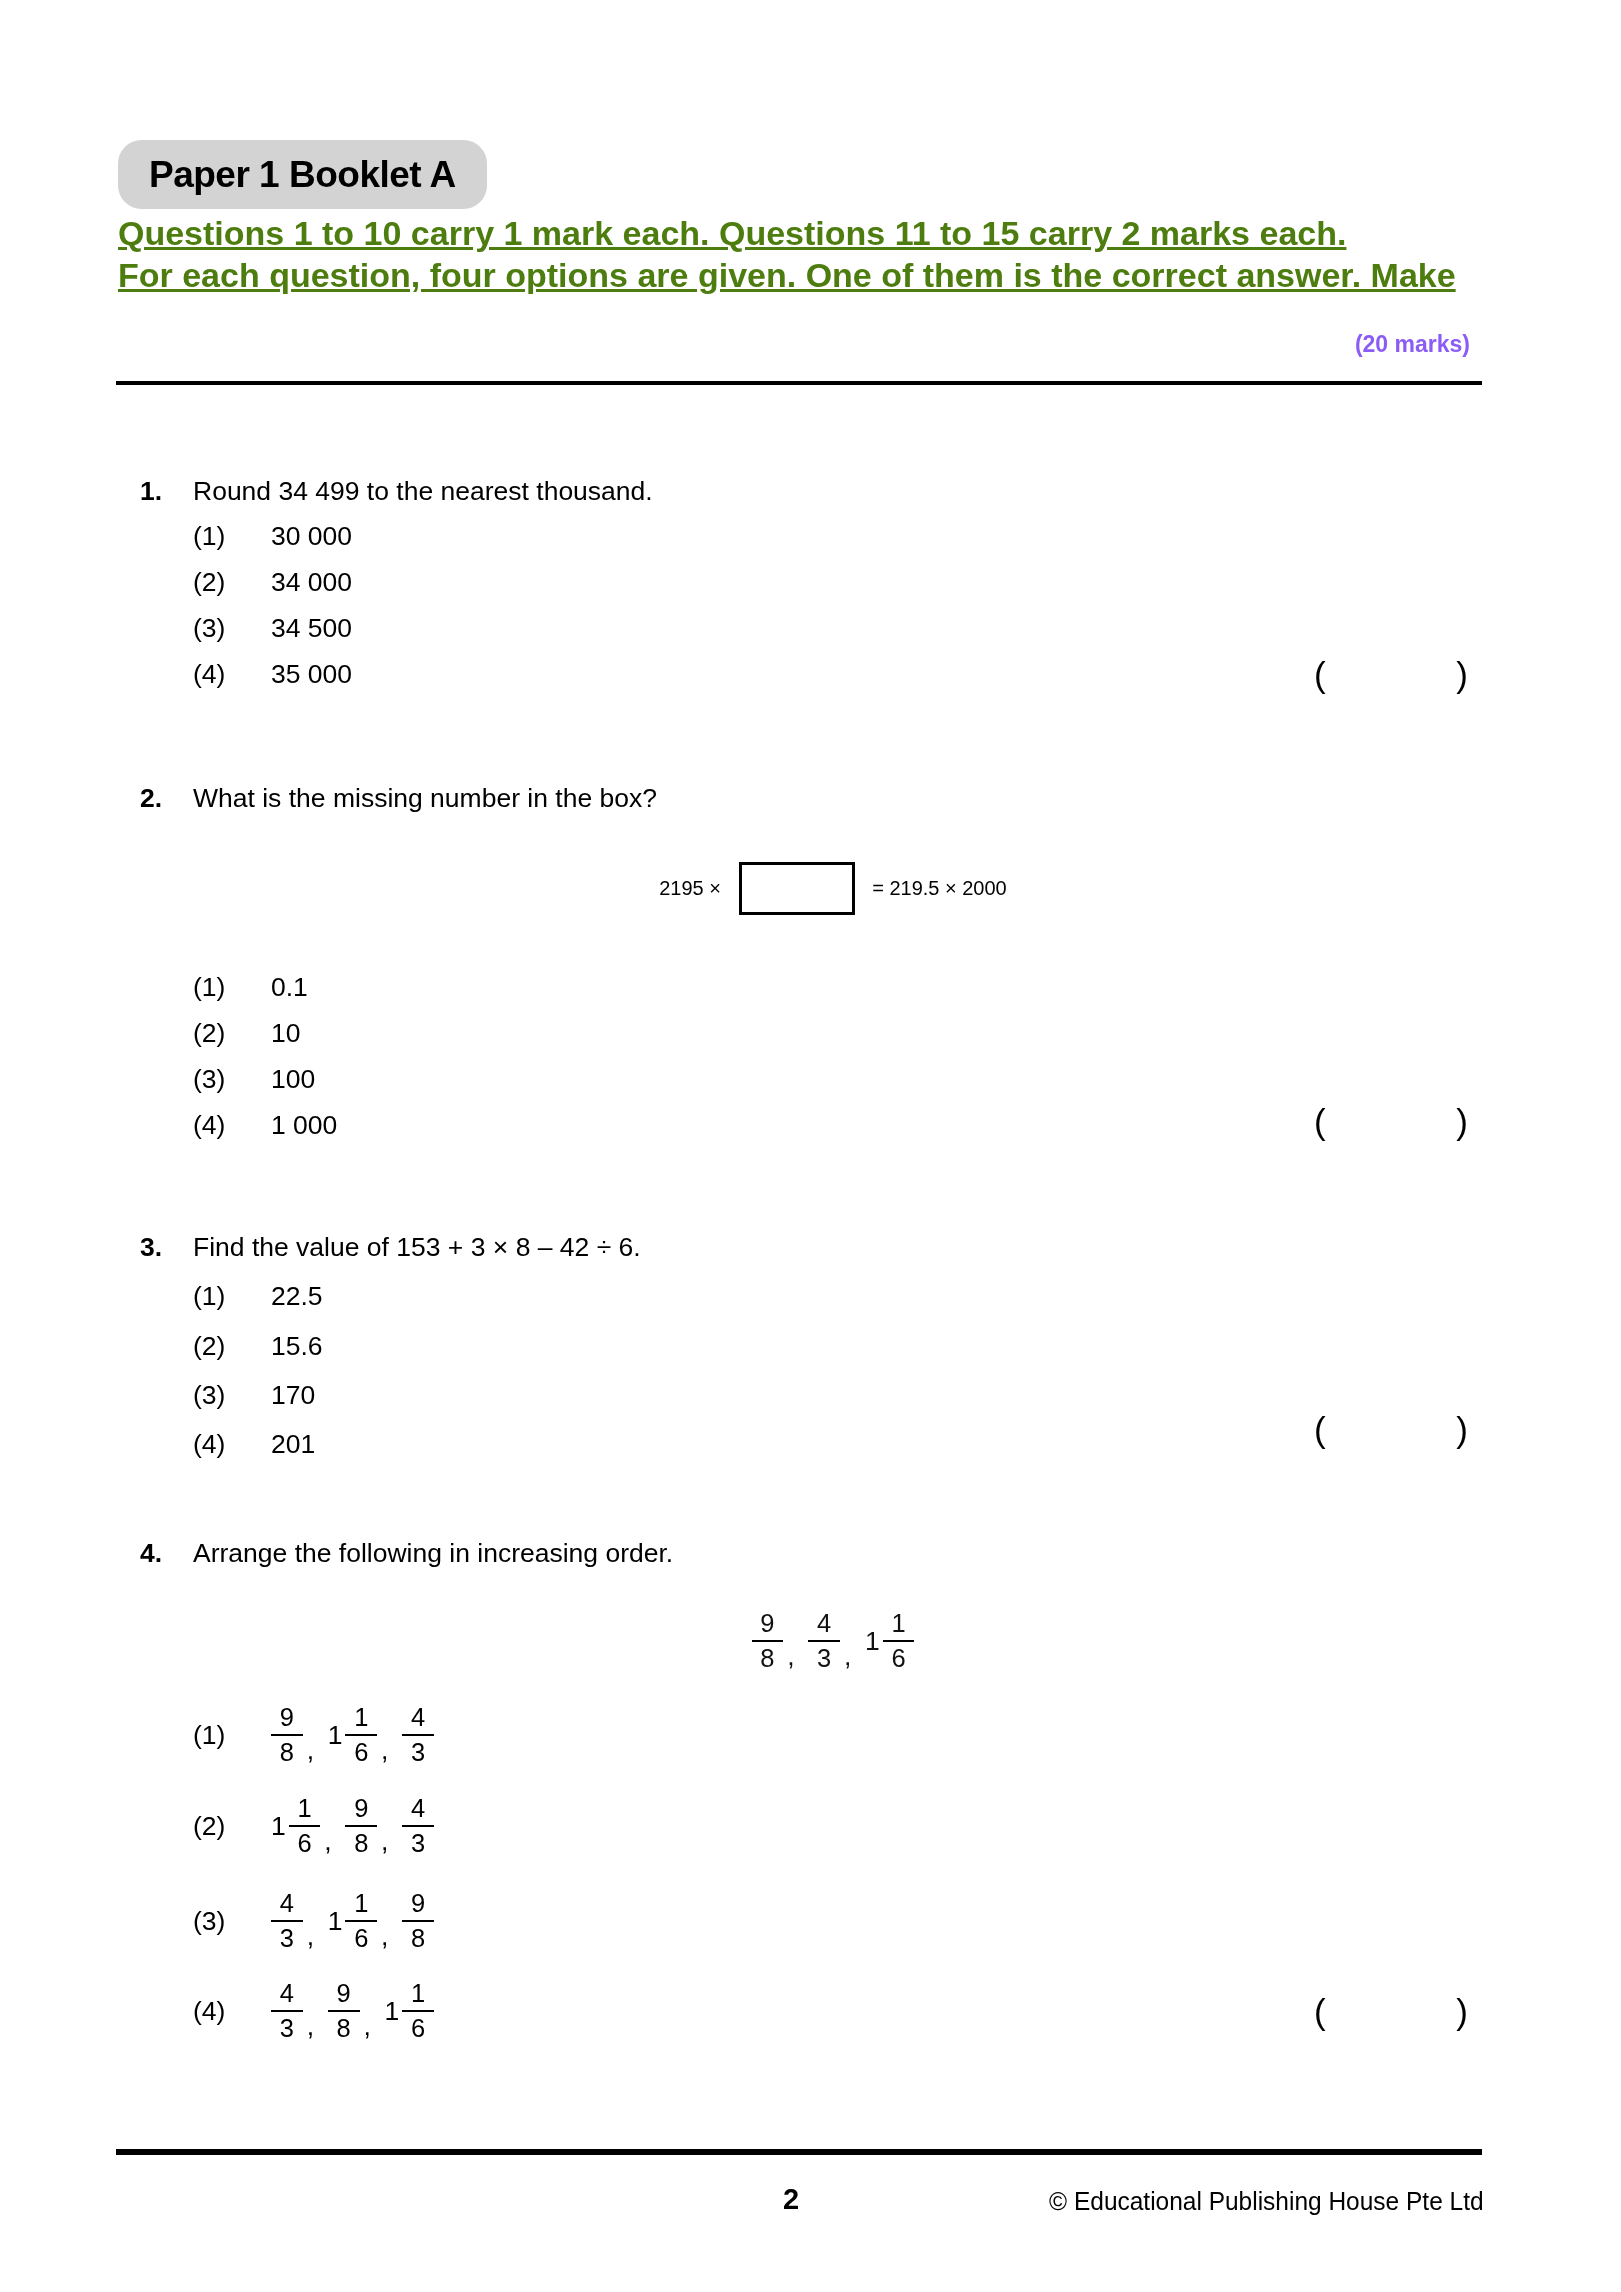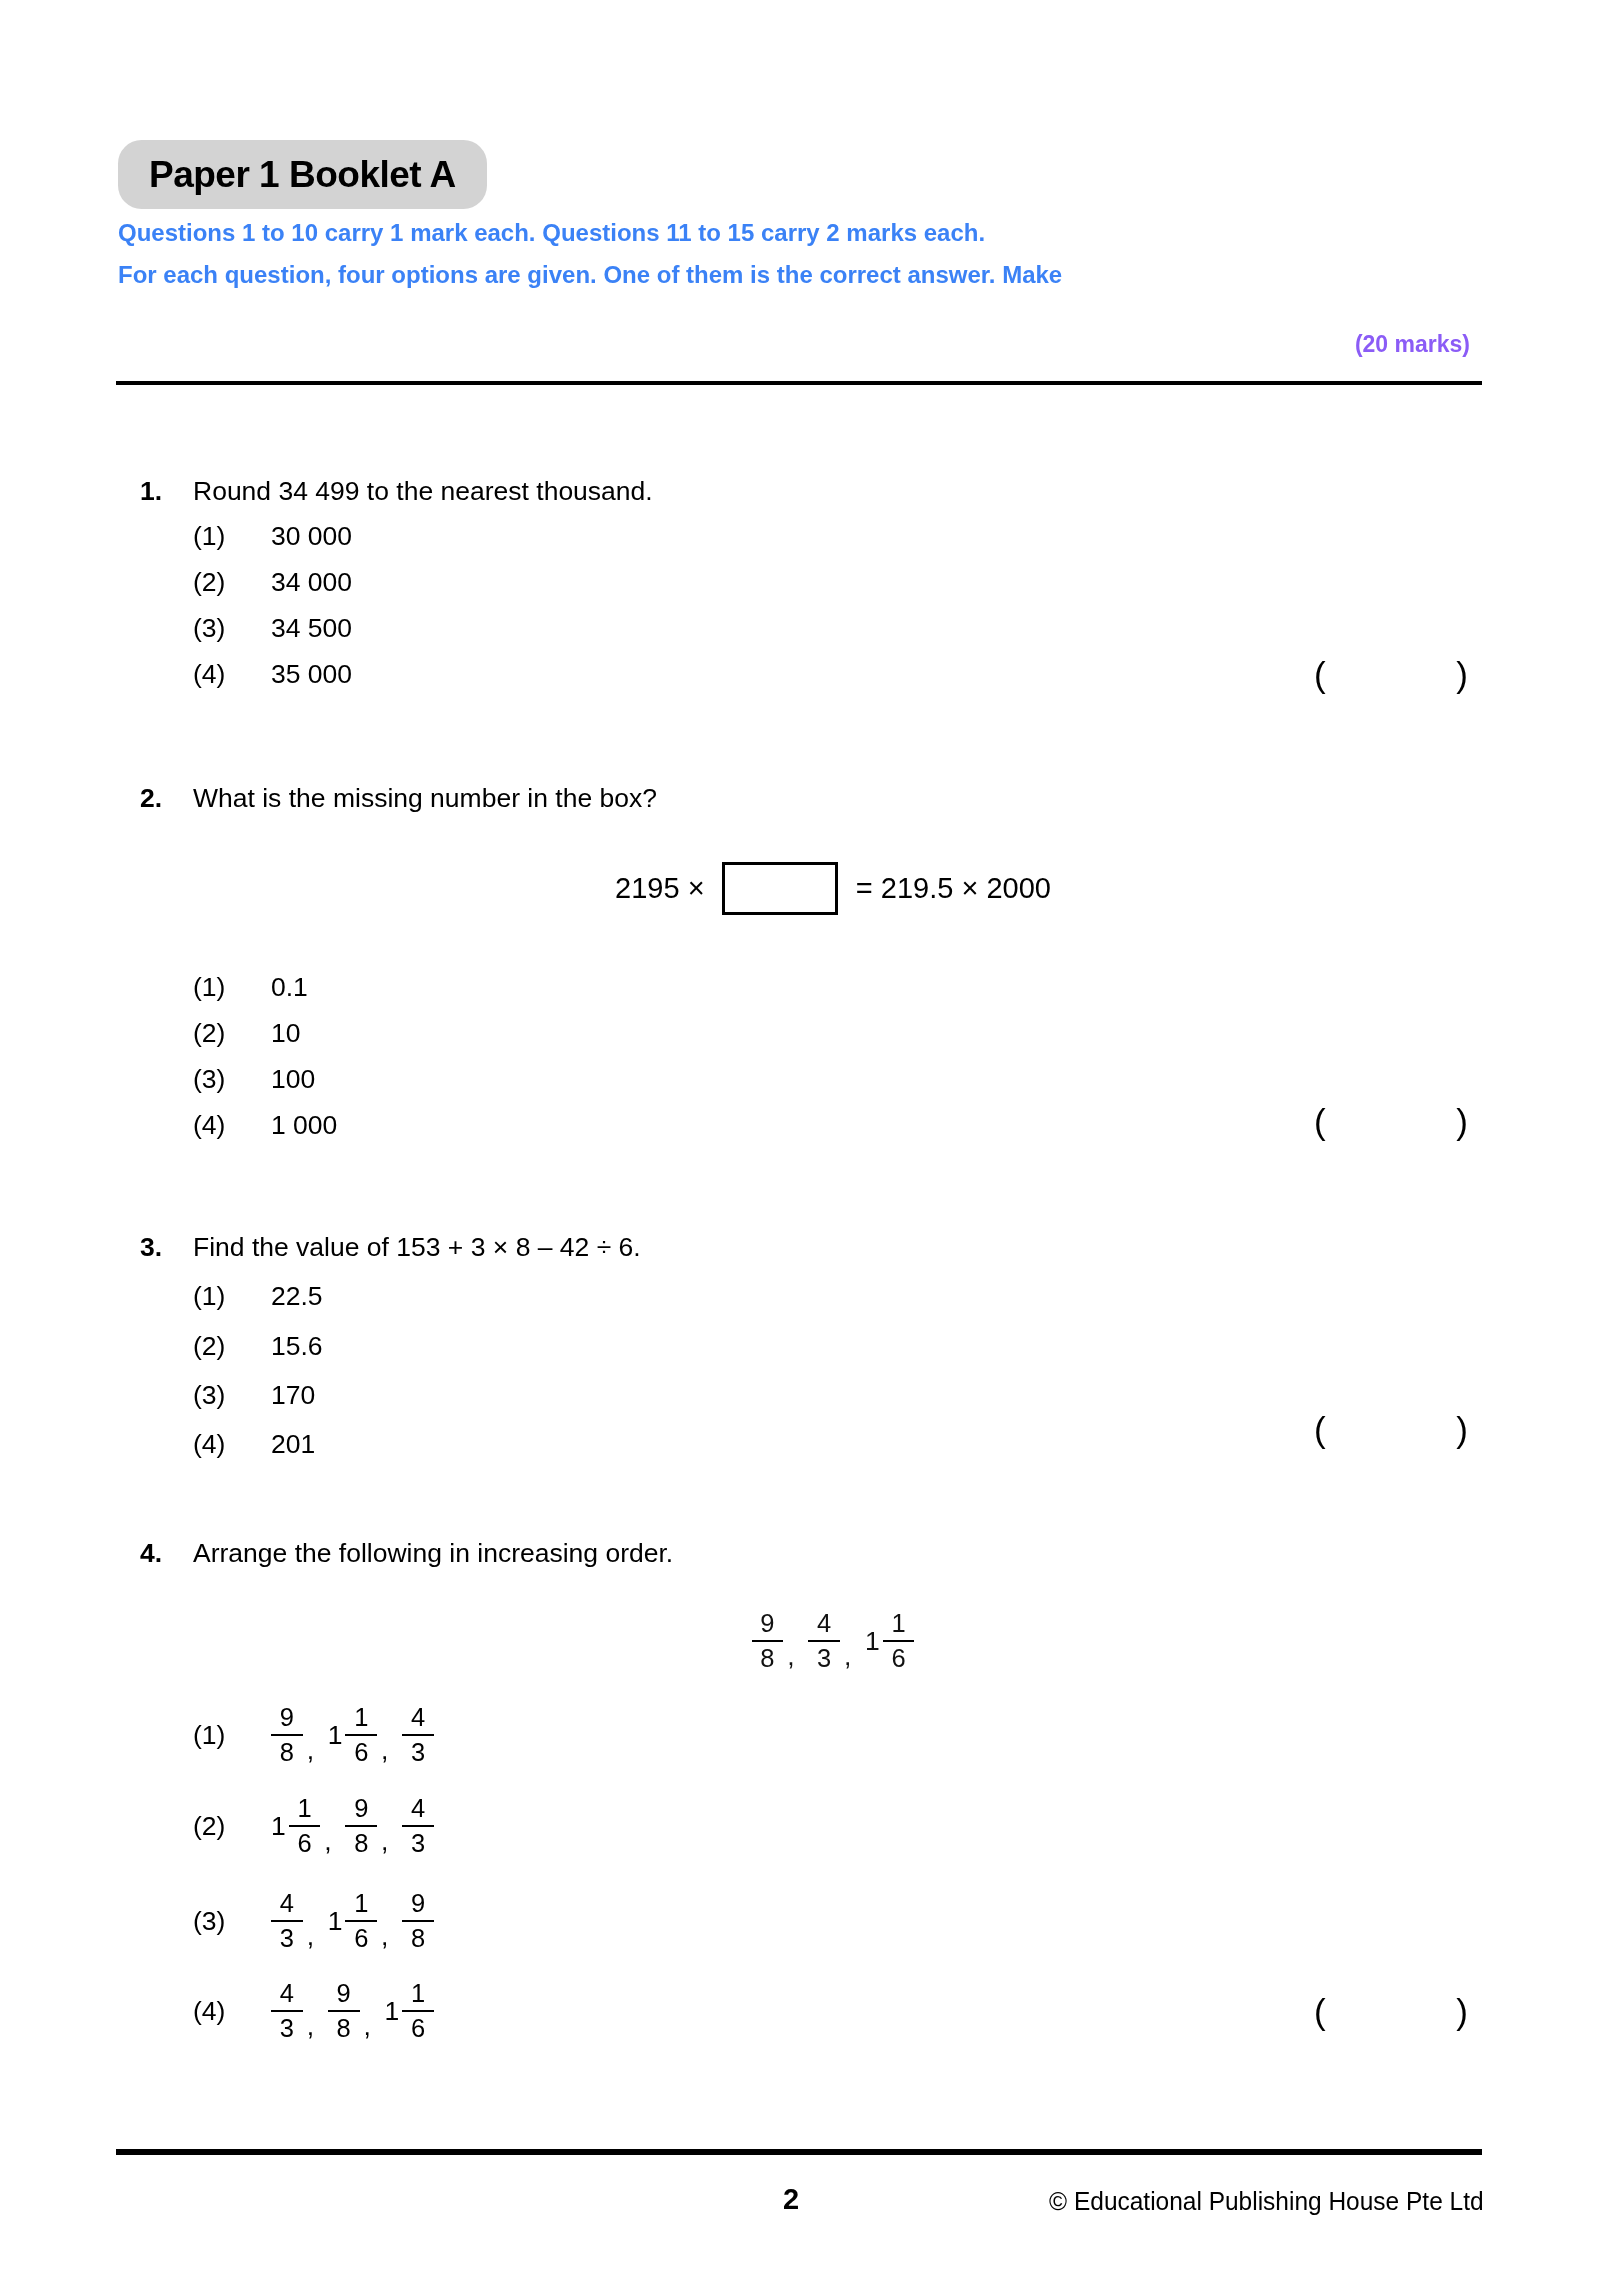--- a/index.html
+++ b/index.html
@@ -18,21 +18,21 @@
     height:69px; line-height:69px;
     padding:0 31px;
     background:#d3d3d3;
     border-radius:23.5px;
     font-size:37px; font-weight:bold; letter-spacing:-0.5px;
     color:#000;
     margin-top:24px;
   }
   .instructions {
     position:absolute; left:118px; top:212px; width:1362px;
-    font-size:24px; font-weight:bold; color:#3b82f6;
+    font-size:34px; font-weight:bold; color:#4d7c0f;text-decoration:underline;
   }
   .instructions .iline { line-height:42px; white-space:nowrap; }
   .marks-note {
     position:absolute; right:151px; top:331px;
     font-size:23px; font-weight:bold; color:#8b5cf6;
   }
   .rule { position:absolute; left:116px; width:1366px; background:#000; }
   .rule.top    { top:381px; height:3.9px; }
   .rule.bottom { top:2149px; height:5.9px; }
 
@@ -50,21 +50,21 @@
   .bracket {
     position:absolute; left:1314px; width:154px; height:46px;
     display:flex; justify-content:space-between; align-items:center;
     font-size:35px; color:#000;
   }
 
   
   .eq-row {
     position:absolute; left:53px; right:0; display:flex;
     justify-content:center; align-items:center;
-    font-size:29px; color:#000;
+    font-size:20px; color:#000;
   }
   .answer-box {
     width:110px; height:47px;
     border:3.4px solid #000;
     margin:0 17.6px;
     background:#fff;
   }
 
   
   .frac-line {

